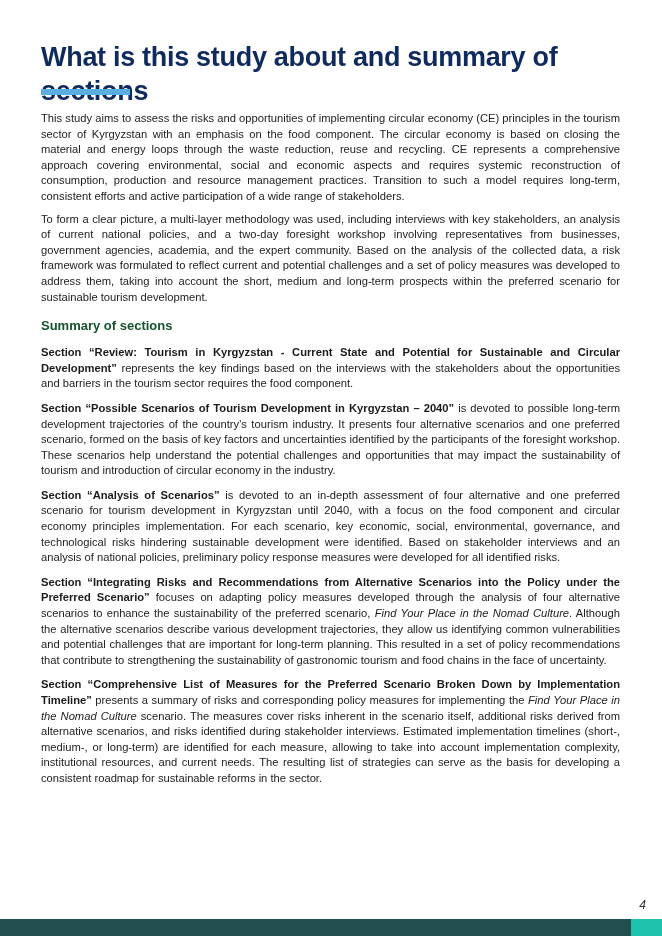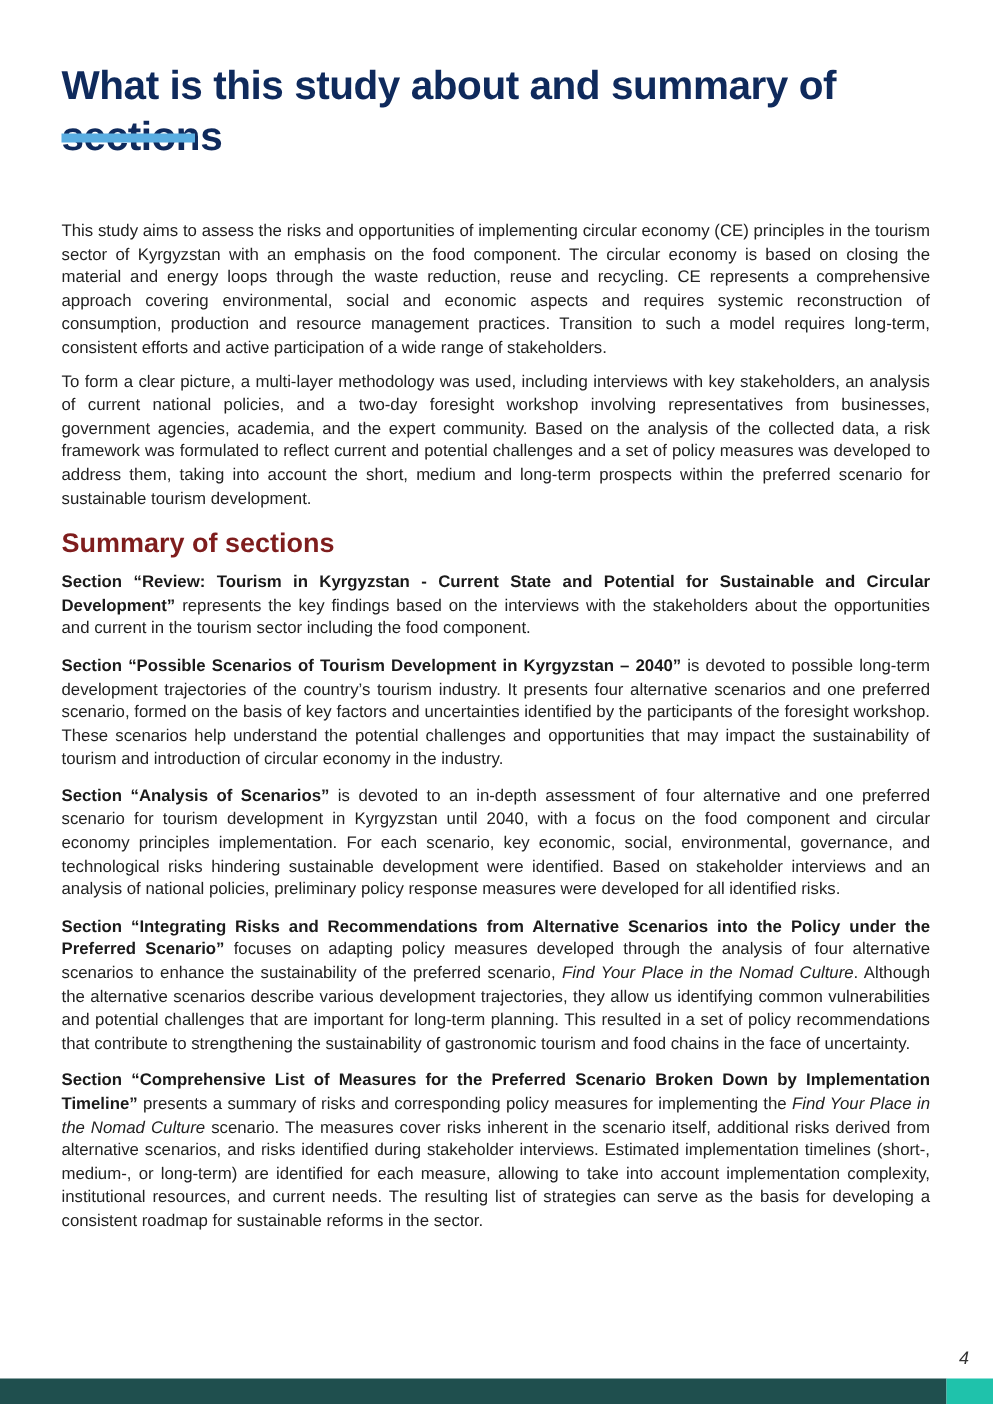--- a/index.html
+++ b/index.html
@@ -38,31 +38,30 @@
     }
     .content {
       position: absolute;
       left: 41px;
       top: 111px;
       width: 579px;
       font-size: 11.2px;
       line-height: 15.6px;
       text-align: justify;
       color: #222222;
-      margin-top: 36px;
     }
     .content p {
       margin: 0 0 7px 0;
     }
     .subhead {
       margin: 12px 0 10px 0;
       font-weight: bold;
-      font-size: 18px;
+      font-size: 13px;
       line-height: 18px;
-      color: #7f1d1d;
+      color: #14532d;
     }
     .section-para b {
       font-weight: bold;
       color: #1b1b1b;
     }
     .section-para {
       margin: 0 0 9px 0 !important;
     }
     .page-number {
       position: absolute;
@@ -94,21 +93,21 @@
 
 <h1 class="page-title">What is this study about and summary of sections</h1>
 <div class="title-underline"></div>
 
 <div class="content">
   <p>This study aims to assess the risks and opportunities of implementing circular economy (CE) principles in the tourism sector of Kyrgyzstan with an emphasis on the food component. The circular economy is based on closing the material and energy loops through the waste reduction, reuse and recycling. CE represents a comprehensive approach covering environmental, social and economic aspects and requires systemic reconstruction of consumption, production and resource management practices. Transition to such a model requires long-term, consistent efforts and active participation of a wide range of stakeholders.</p>
   <p>To form a clear picture, a multi-layer methodology was used, including interviews with key stakeholders, an analysis of current national policies, and a two-day foresight workshop involving representatives from businesses, government agencies, academia, and the expert community. Based on the analysis of the collected data, a risk framework was formulated to reflect current and potential challenges and a set of policy measures was developed to address them, taking into account the short, medium and long-term prospects within the preferred scenario for sustainable tourism development.</p>
 
   <h2 class="subhead">Summary of sections</h2>
 
-  <p class="section-para"><b>Section “Review: Tourism in Kyrgyzstan - Current State and Potential for Sustainable and Circular Development”</b><span> represents the key findings based on the interviews with the stakeholders about the opportunities and current in the tourism sector including the food component.</span></p>
+  <p class="section-para"><b>Section “Review: Tourism in Kyrgyzstan - Current State and Potential for Sustainable and Circular Development”</b><span> represents the key findings based on the interviews with the stakeholders about the opportunities and barriers in the tourism sector requires the food component.</span></p>
 
 
   <p class="section-para"><b>Section “Possible Scenarios of Tourism Development in Kyrgyzstan – 2040”</b><span> is devoted to possible long-term development trajectories of the country’s tourism industry. It presents four alternative scenarios and one preferred scenario, formed on the basis of key factors and uncertainties identified by the participants of the foresight workshop. These scenarios help understand the potential challenges and opportunities that may impact the sustainability of tourism and introduction of circular economy in the industry.</span></p>
 
   <p class="section-para"><b>Section “Analysis of Scenarios”</b><span> is devoted to an in-depth assessment of four alternative and one preferred scenario for tourism development in Kyrgyzstan until 2040, with a focus on the food component and circular economy principles implementation. For each scenario, key economic, social, environmental, governance, and technological risks hindering sustainable development were identified. Based on stakeholder interviews and an analysis of national policies, preliminary policy response measures were developed for all identified risks.</span></p>
 
   <p class="section-para"><b>Section “Integrating Risks and Recommendations from Alternative Scenarios into the Policy under the Preferred Scenario”</b><span> focuses on adapting policy measures developed through the analysis of four alternative scenarios to enhance the sustainability of the preferred scenario, </span><i>Find Your Place in the Nomad Culture</i><span>. Although the alternative scenarios describe various development trajectories, they allow us identifying common vulnerabilities and potential challenges that are important for long-term planning. This resulted in a set of policy recommendations that contribute to strengthening the sustainability of gastronomic tourism and food chains in the face of uncertainty.</span></p>
 
   <p class="section-para"><b>Section “Comprehensive List of Measures for the Preferred Scenario Broken Down by Implementation Timeline”</b><span> presents a summary of risks and corresponding policy measures for implementing the </span><i>Find Your Place in the Nomad Culture</i><span> scenario. The measures cover risks inherent in the scenario itself, additional risks derived from alternative scenarios, and risks identified during stakeholder interviews. Estimated implementation timelines (short-, medium-, or long-term) are identified for each measure, allowing to take into account implementation complexity, institutional resources, and current needs. The resulting list of strategies can serve as the basis for developing a consistent roadmap for sustainable reforms in the sector.</span></p>
 </div>

